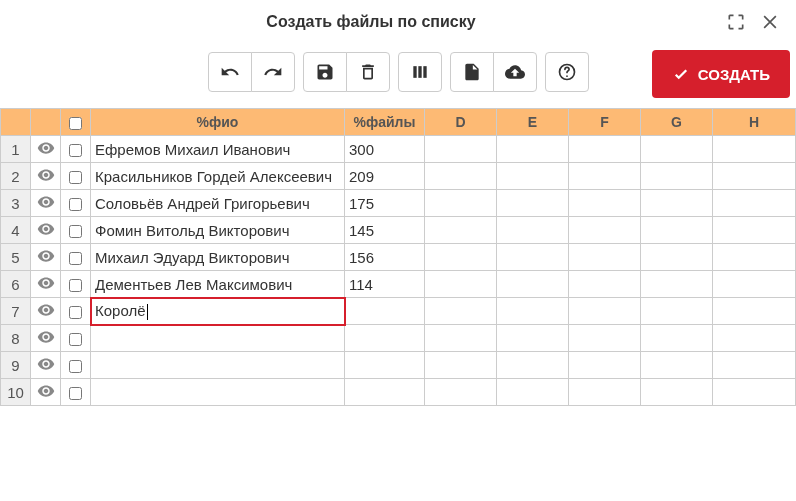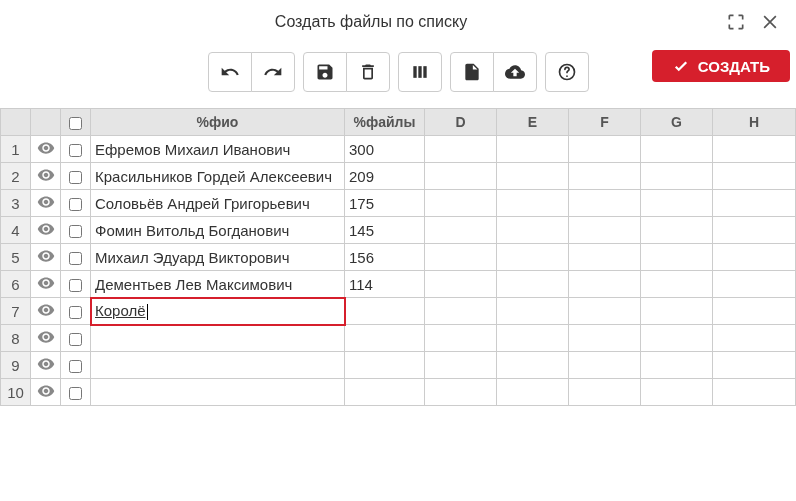--- a/index.html
+++ b/index.html
@@ -1,51 +1,51 @@
 <!DOCTYPE html>
 <html><head>
 <meta charset="utf-8">
 <style>
   * { box-sizing: border-box; margin: 0; padding: 0; }
   body { font-family: Arial, sans-serif; font-size: 14px; color: #333; background: #fff; width: 796px; height: 501px; overflow: hidden; }
   
   .header { display: flex; align-items: center; padding: 12px 16px; }
-  .header-title { flex: 1; text-align: center; font-size: 16px; font-weight: normal; color: #333; }
+  .header-title { flex: 1; text-align: center; font-size: 16px; font-weight: bold; color: #333; }
   .header-actions { display: flex; gap: 14px; align-items: center; }
   .icon-btn { width: 20px; height: 20px; display: flex; align-items: center; justify-content: center; cursor: pointer; color: #555; }
   
   .toolbar { display: flex; align-items: center; padding: 8px 16px 16px; gap: 8px; justify-content: center; position: relative; }
   .toolbar-group { display: flex; gap: 0; }
   .tool-btn { width: 44px; height: 40px; border: 1px solid #ccc; background: #fff; display: flex; align-items: center; justify-content: center; cursor: pointer; color: #333; }
   .tool-btn + .tool-btn { margin-left: -1px; }
   .tool-btn:first-child { border-radius: 4px 0 0 4px; }
   .tool-btn:last-child { border-radius: 0 4px 4px 0; }
   .tool-btn:only-child { border-radius: 4px; }
   .tool-btn svg { width: 20px; height: 20px; }
   
-  .create-btn { position: absolute; right: 6px; top: 6px; background: #d61f2c; color: #fff; border: none; border-radius: 4px; padding: 0 20px; height: 32px; font-size: 15px; font-weight: bold; display: flex; align-items: center; gap: 8px; cursor: pointer; }
+  .create-btn { position: absolute; right: 6px; top: 6px; background: #d61f2c; color: #fff; border: none; border-radius: 4px; padding: 0 20px; height: 48px; font-size: 15px; font-weight: bold; display: flex; align-items: center; gap: 8px; cursor: pointer; }
   .create-btn svg { width: 18px; height: 18px; }
   
   .grid { border-collapse: collapse; width: 100%; table-layout: fixed; }
   .grid th, .grid td { border: 1px solid #ccc; padding: 0; height: 27px; vertical-align: middle; }
-  .grid th { background: #e5e5e5; font-weight: bold; font-size: 14px; text-align: center; color: #555; }
+  .grid th { background: #fdba74; font-weight: bold; font-size: 14px; text-align: center; color: #555; }
   .grid td { font-size: 15px; padding: 0 4px; background: #fff; }
   .col-num { width: 30px; text-align: center; background: #efefef !important; font-size: 13px; color: #555; padding: 0 !important; }
   .col-eye { width: 30px; text-align: center; padding: 0 !important; }
   .col-check { width: 30px; text-align: center; padding: 0 !important; }
   .col-fio { width: 254px; }
   .col-bally { width: 80px; }
   .col-letter { width: 72px; }
   .col-last { width: auto; }
   
   .eye-icon { color: #888; display: inline-flex; }
   .eye-icon svg { width: 18px; height: 18px; }
   input[type="checkbox"] { width: 13px; height: 13px; border: 1px solid #888; cursor: pointer; vertical-align: middle; }
   
-  .editing-cell { outline: 2px solid #d61f2c; outline-offset: -1px; position: relative; text-decoration: underline; }
+  .editing-cell { outline: 2px solid #d61f2c; outline-offset: -1px; position: relative; }
   .cursor { display: inline-block; width: 1px; height: 16px; background: #000; vertical-align: middle; animation: blink 1s infinite; margin-left: 1px;}
   @keyframes blink { 50% { opacity: 0; } }
 </style>
 </head>
 <body>
 
 <div class="header">
   <div class="header-title">Создать файлы по списку</div>
   <div class="header-actions">
     <div class="icon-btn">
@@ -200,21 +200,21 @@
         <td></td>
       </tr>
       <tr>
         <td class="col-num">4</td>
         <td class="col-eye"><span class="eye-icon">
             <svg viewBox="0 0 24 24" fill="currentColor">
               <path d="M12 4.5C7 4.5 2.73 7.61 1 12c1.73 4.39 6 7.5 11 7.5s9.27-3.11 11-7.5c-1.73-4.39-6-7.5-11-7.5zM12 17c-2.76 0-5-2.24-5-5s2.24-5 5-5 5 2.24 5 5-2.24 5-5 5zm0-8c-1.66 0-3 1.34-3 3s1.34 3 3 3 3-1.34 3-3-1.34-3-3-3z"></path>
             </svg>
           </span></td>
         <td class="col-check"><input type="checkbox" style=""></td>
-        <td>Фомин Витольд Богданович</td>
+        <td>Фомин Витольд Викторович</td>
         <td>145</td>
         <td></td>
         <td></td>
         <td></td>
         <td></td>
         <td></td>
       </tr>
       <tr>
         <td class="col-num">5</td>
         <td class="col-eye"><span class="eye-icon">

